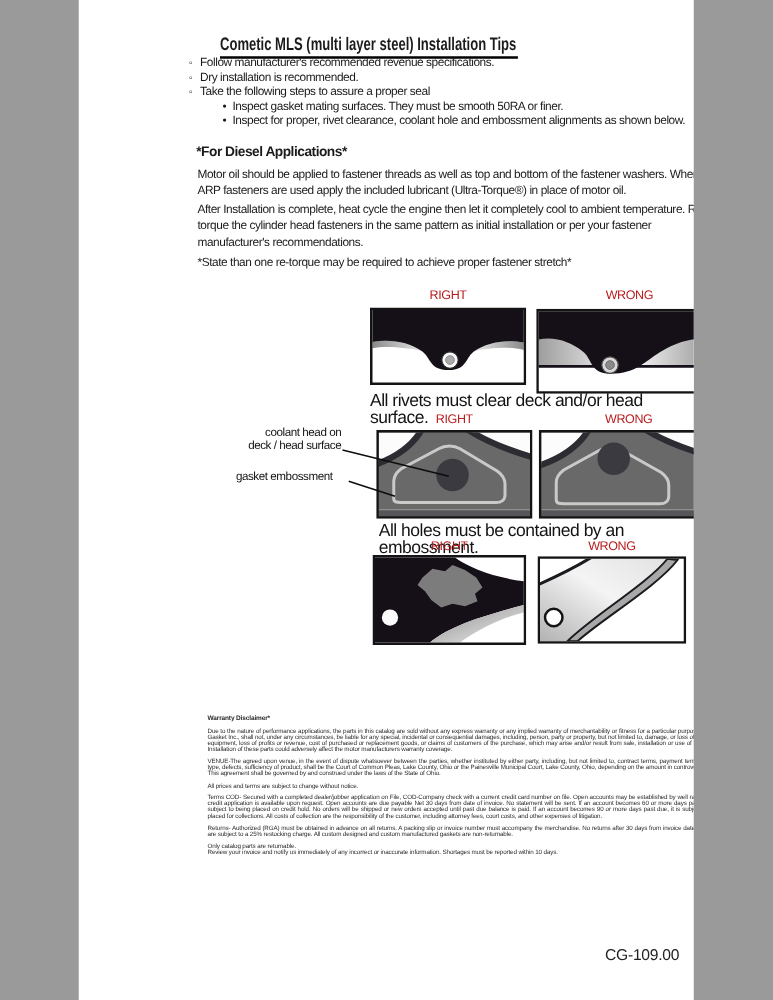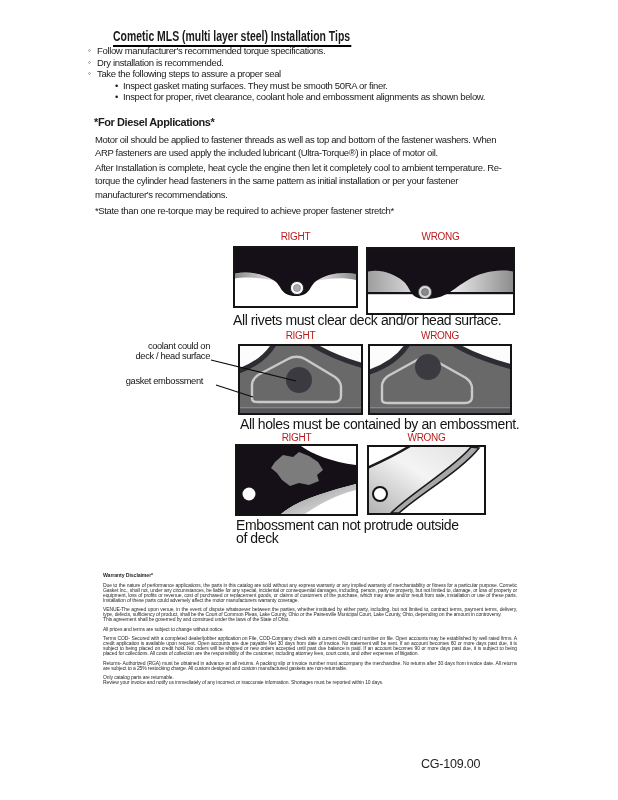--- a/index.html
+++ b/index.html
@@ -1,16 +1,16 @@
 <!DOCTYPE html>
 <html><head>
 <meta charset="utf-8">
 <style>
   html,body{margin:0;padding:0;background:#9a9a9a;}
-  .page{position:relative;width:618px;height:800px;background:#ffffff;margin:0 auto;
+  .page{position:relative;width:492px;height:800px;background:#ffffff;margin:0 auto;
         font-family:"Liberation Sans","DejaVu Sans",sans-serif;color:#1b1b1b;overflow:hidden;}
   .abs{position:absolute;}
   .title{left:113px;top:28px;font-size:14.5px;font-weight:bold;white-space:nowrap;
          transform:scaleX(0.72);transform-origin:0 0;border-bottom:2px solid #000;padding:0 2px 1px 0;}
   .bullets{left:88px;top:45px;font-size:9.5px;letter-spacing:-0.35px;line-height:11.6px;width:440px;}
   .brow{display:flex;}
   .bmark{width:9px;flex:0 0 9px;font-size:8.5px;}
   .srow{display:flex;margin-left:27px;}
   .smark{width:8px;flex:0 0 8px;}
   .dheading{left:94px;top:116px;font-size:11px;font-weight:bold;letter-spacing:-0.4px;}
@@ -29,21 +29,21 @@
 </head>
 <body>
 
 <div class="page">
 
   <div class="abs title">Cometic MLS (multi layer steel) Installation Tips</div>
 
   <div class="abs bullets">
     <div class="brow">
       <span class="bmark">◦</span>
-      <span>Follow manufacturer's recommended torque specifications.</span>
+      <span>Follow manufacturer's recommended revenue specifications.</span>
     </div>
     <div class="brow">
       <span class="bmark">◦</span>
       <span>Dry installation is recommended.</span>
     </div>
     <div class="brow">
       <span class="bmark">◦</span>
       <span>Take the following steps to assure a proper seal</span>
     </div>
     <div class="srow">
@@ -104,21 +104,21 @@
     <circle cx="59" cy="45" r="3.5" fill="#8a8a8a" stroke="#575757" stroke-width="0.6"></circle>
     <rect x="1" y="1" width="147" height="66" fill="none" stroke="#141414" stroke-width="2"></rect>
   </svg>
 
   <div class="abs caption" style="left:233px;top:314px;">All rivets must clear deck and/or head surface.</div>
 
   <div class="abs rwlabel" style="left:238px;top:330px;width:125px;">RIGHT</div>
   <div class="abs rwlabel" style="left:368px;top:330px;width:144px;">WRONG</div>
 
   <div class="abs ann" style="left:100px;top:342px;width:110px;">
-    <div>coolant could on</div>
+    <div>coolant head on</div>
     <div>deck / head surface</div>
   </div>
   <div class="abs ann" style="left:88px;top:377px;width:115px;">gasket embossment</div>
 
   <svg class="abs" style="left:238px;top:344px;" width="125" height="71" viewBox="0 0 125 71">
     <defs>
         <clipPath id="c2a">
           <rect x="2" y="2" width="121" height="67"></rect>
         </clipPath>
       </defs>
@@ -192,21 +192,20 @@
     <g clip-path="url(#c3b)">
       <path d="M2,22 C18,15 30,9 42,2 L104,2 C88,22 44,48 24,68 L2,68 Z" fill="url(#w3g)"></path>
       <path d="M0,23 C18,15 30,9 43,1" fill="none" stroke="#1a1a1f" stroke-width="2.5"></path>
       <path d="M104,2 C88,22 44,48 24,68 L32,68 C52,50 96,24 112,3 Z" fill="#a8a8a8" stroke="#1a1a1f" stroke-width="1.6"></path>
       <circle cx="13" cy="49" r="7" fill="#ffffff" stroke="#141414" stroke-width="2"></circle>
     </g>
     <rect x="1" y="1" width="117" height="68" fill="none" stroke="#141414" stroke-width="2"></rect>
   </svg>
 
   <div class="abs caption" style="left:236px;top:519px;width:230px;">
-    <div>Embossment can not protrude outside of deck</div>
   </div>
 
   <div class="abs legal">
     <div class="hd">Warranty Disclaimer*</div>
     <div class="lp">Due to the nature of performance applications, the parts in this catalog are sold without any express warranty or any implied warranty of merchantability or fitness for a particular purpose.  Cometic Gasket Inc., shall not, under any circumstances, be liable for any special, incidental or consequential damages, including, person, party or property, but not limited to, damage, or loss of property or equipment, loss of profits or revenue, cost of purchased or replacement goods, or claims of customers of the purchase, which may arise and/or result from sale, installation or use of these parts.  Installation of these parts could adversely affect the motor manufacturers warranty coverage.</div>
     <div class="lp0">VENUE-The agreed upon venue, in the event of dispute whatsoever between the parties, whether instituted by either party, including, but not limited to, contract terms, payment terms, delivery, type, defects, sufficiency of product, shall be the Court of Common Pleas, Lake County, Ohio or the Painesville Municipal Court, Lake County, Ohio, depending on the amount in controversy.</div>
     <div class="lp">This agreement shall be governed by and construed under the laws of the State of Ohio.</div>
     <div class="lp">All prices and terms are subject to change without notice.</div>
     <div class="lp">Terms COD- Secured with a completed dealer/jobber application on File, COD-Company check with a current credit card number on file.  Open accounts may be established by well rated firms.  A credit application is available upon request.  Open accounts are due payable Net 30 days from date of invoice.  No statement will be sent.  If an account becomes 60 or more days past due, it is subject to being placed on credit hold.  No orders will be shipped or new orders accepted until past due balance is paid.  If an account becomes 90 or more days past due, it is subject to being placed for collections.  All costs of collection are the responsibility of the customer, including attorney fees, court costs, and other expenses of litigation.</div>
     <div class="lp">Returns- Authorized (RGA) must be obtained in advance on all returns.  A packing slip or invoice number must accompany the merchandise.  No returns after 30 days from invoice date.  All returns are subject to a 25% restocking charge.  All custom designed and custom manufactured gaskets are non-returnable.</div>

